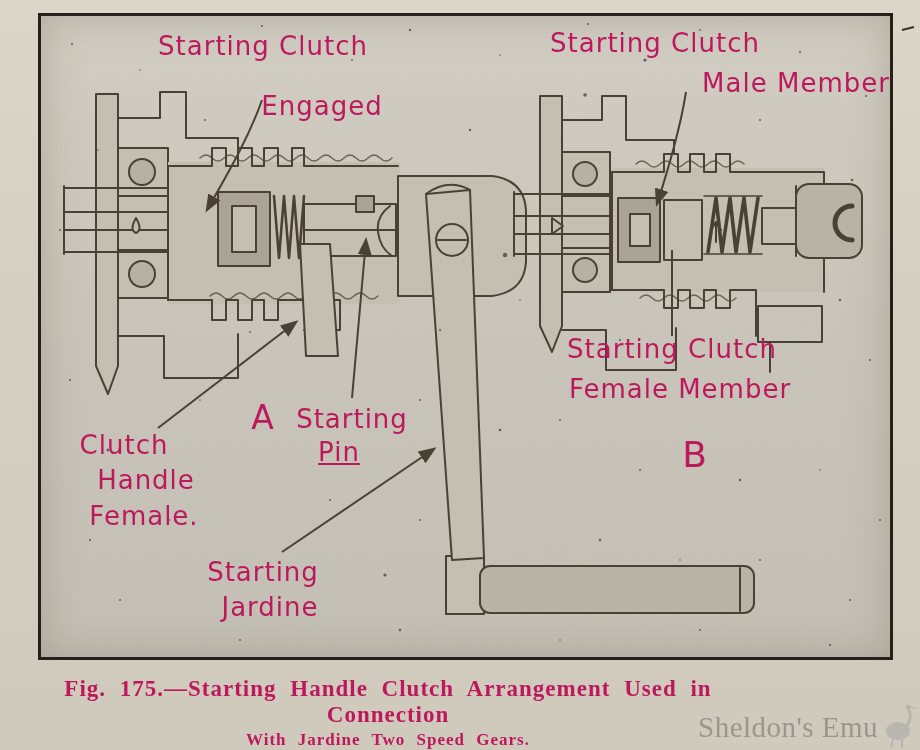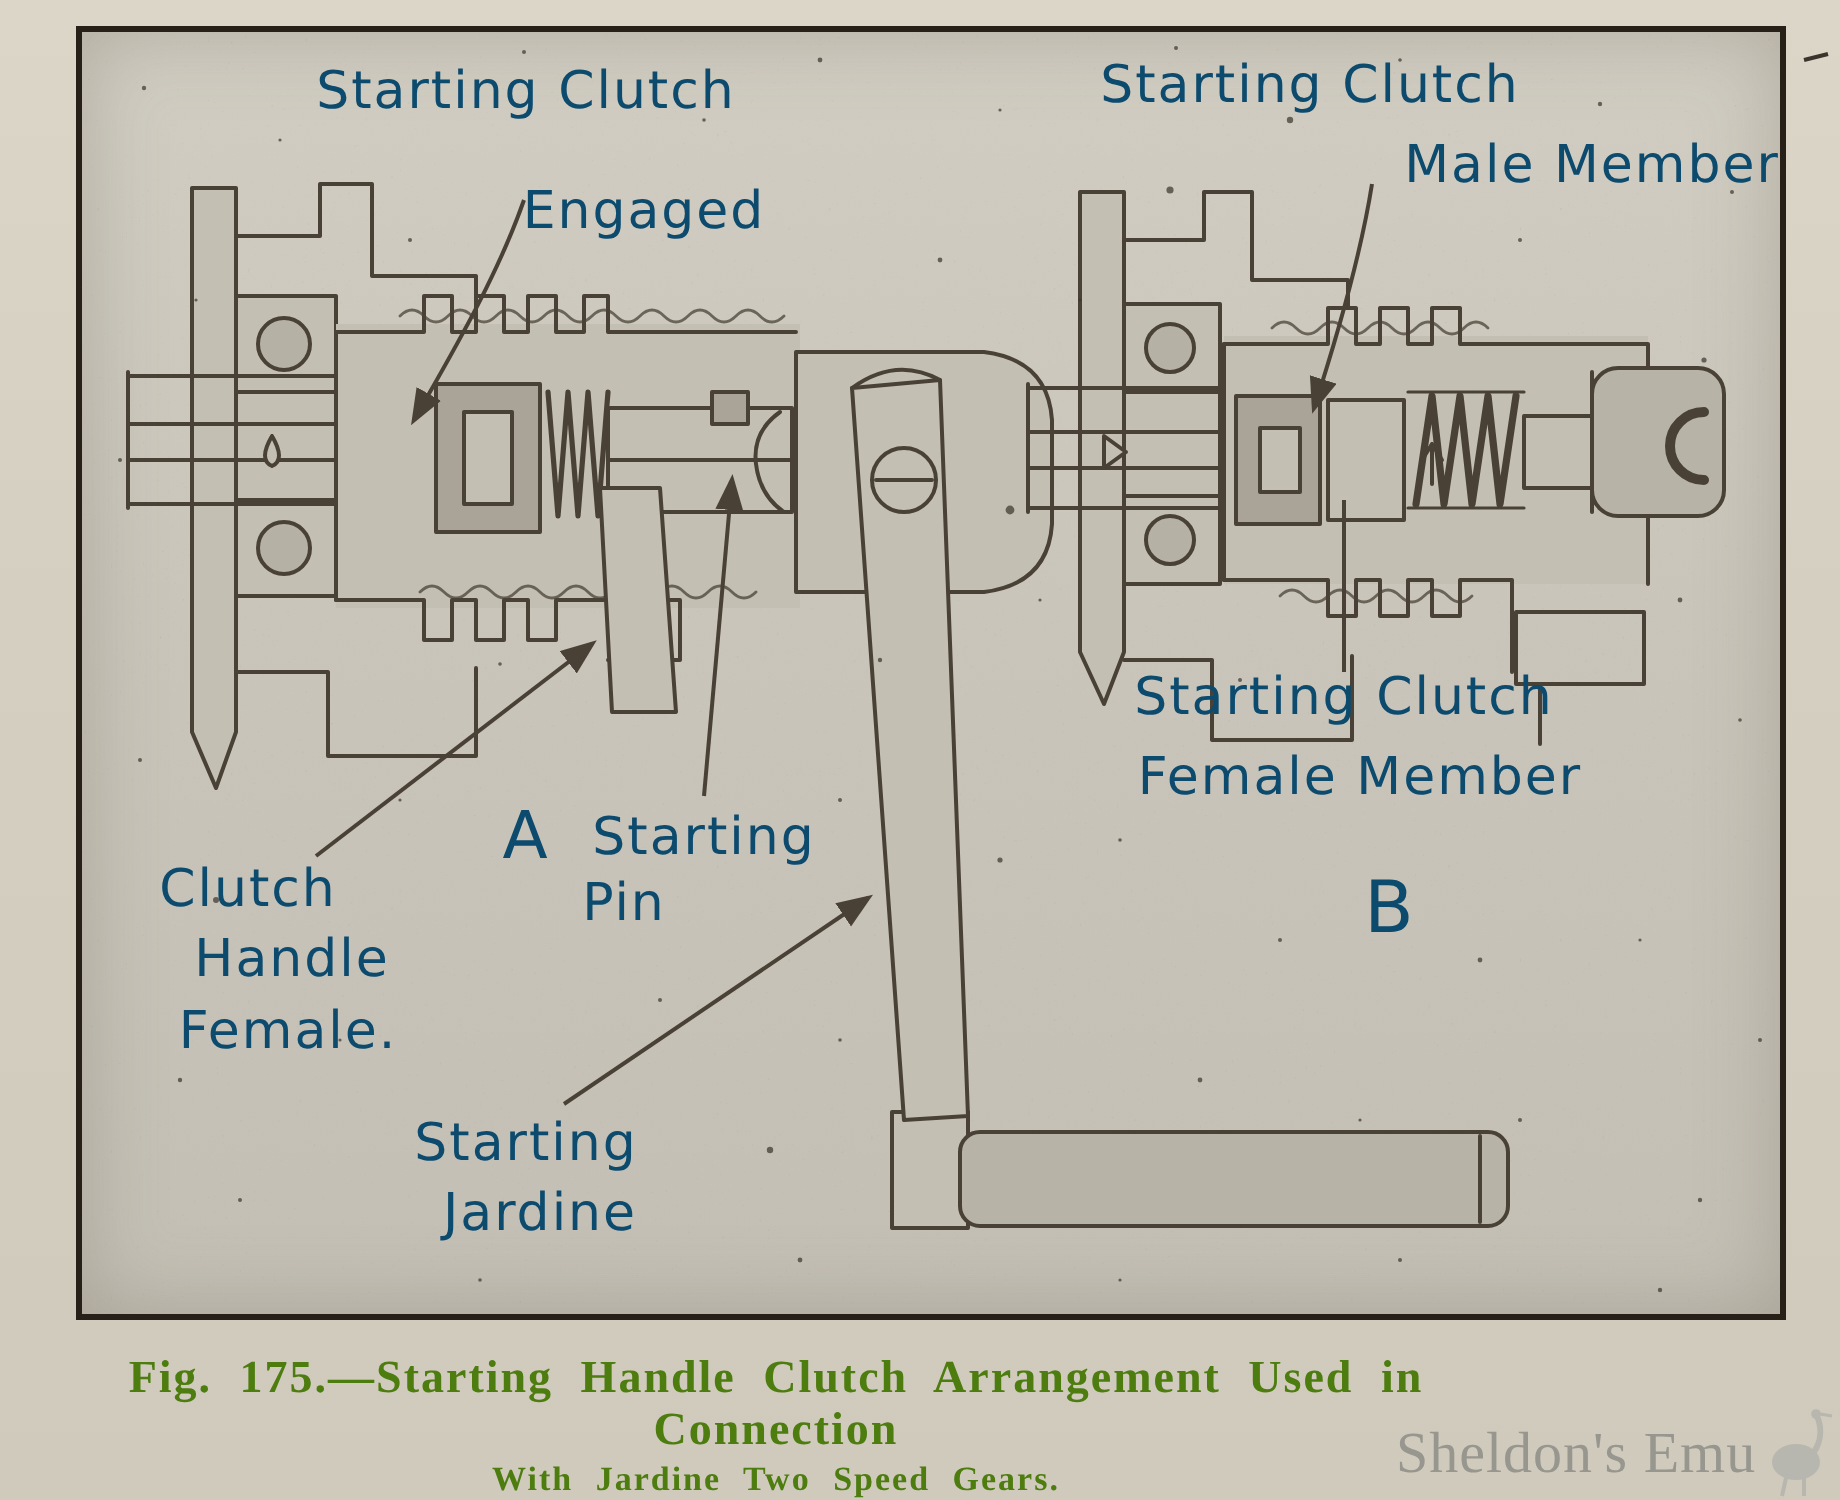--- a/index.html
+++ b/index.html
@@ -10,28 +10,28 @@
   }
   .frame{
     position:absolute;left:38px;top:13px;width:849px;height:641px;
     border:3px solid #262019;
     background:linear-gradient(180deg,#d1cdc2 0%, #c9c5ba 45%, #c3bfb4 100%);
     box-shadow:inset 0 0 40px rgba(120,112,98,.35);
   }
   svg.art{position:absolute;left:0;top:0;width:920px;height:750px;}
   .hand{
     position:absolute;transform:translateX(-50%);
-    color:#0c4a6e;font-size:26px;letter-spacing:1px;white-space:nowrap;
+    color:#be185d;font-size:26px;letter-spacing:1px;white-space:nowrap;
     font-family:"DejaVu Sans", sans-serif;
   }
   .marker{font-size:33px;}
   .markerB{font-size:36px;}
   .caption{
     position:absolute;left:0;top:676px;width:776px;text-align:center;
-    font-family:"Liberation Serif", serif;font-weight:bold;color:#4d7c0f;
+    font-family:"Liberation Serif", serif;font-weight:bold;color:#be185d;
   }
   .caption .l1{font-size:23px;letter-spacing:1px;word-spacing:7px;}
   .caption .l2{font-size:17px;letter-spacing:1px;word-spacing:6px;margin-top:2px;}
   .watermark{
     position:absolute;left:698px;top:704px;display:flex;align-items:center;
     font-family:"Liberation Serif", serif;font-size:29px;color:#98978f;
     letter-spacing:0.5px;white-space:nowrap;
   }
 </style>
 </head>
@@ -207,21 +207,21 @@
 
 <div class="hand" style="left:655px;top:28px;">Starting Clutch</div>
 <div class="hand" style="left:796px;top:68px;">Male Member</div>
 
 <div class="hand" style="left:124px;top:430px;">Clutch</div>
 <div class="hand" style="left:146px;top:465px;">Handle</div>
 <div class="hand" style="left:144px;top:501px;">Female.</div>
 
 <div class="hand marker" style="left:263px;top:398px;">A</div>
 <div class="hand" style="left:352px;top:404px;">Starting</div>
-<div class="hand" style="left:312px;top:437px;">Pin</div>
+<div class="hand" style="left:339px;top:437px;text-decoration:underline;">Pin</div>
 
 <div class="hand" style="left:672px;top:334px;">Starting Clutch</div>
 <div class="hand" style="left:680px;top:374px;">Female Member</div>
 
 <div class="hand markerB" style="left:695px;top:434px;">B</div>
 
 <div class="hand" style="left:263px;top:557px;">Starting</div>
 <div class="hand" style="left:270px;top:592px;">Jardine</div>
 
 <div class="caption">

